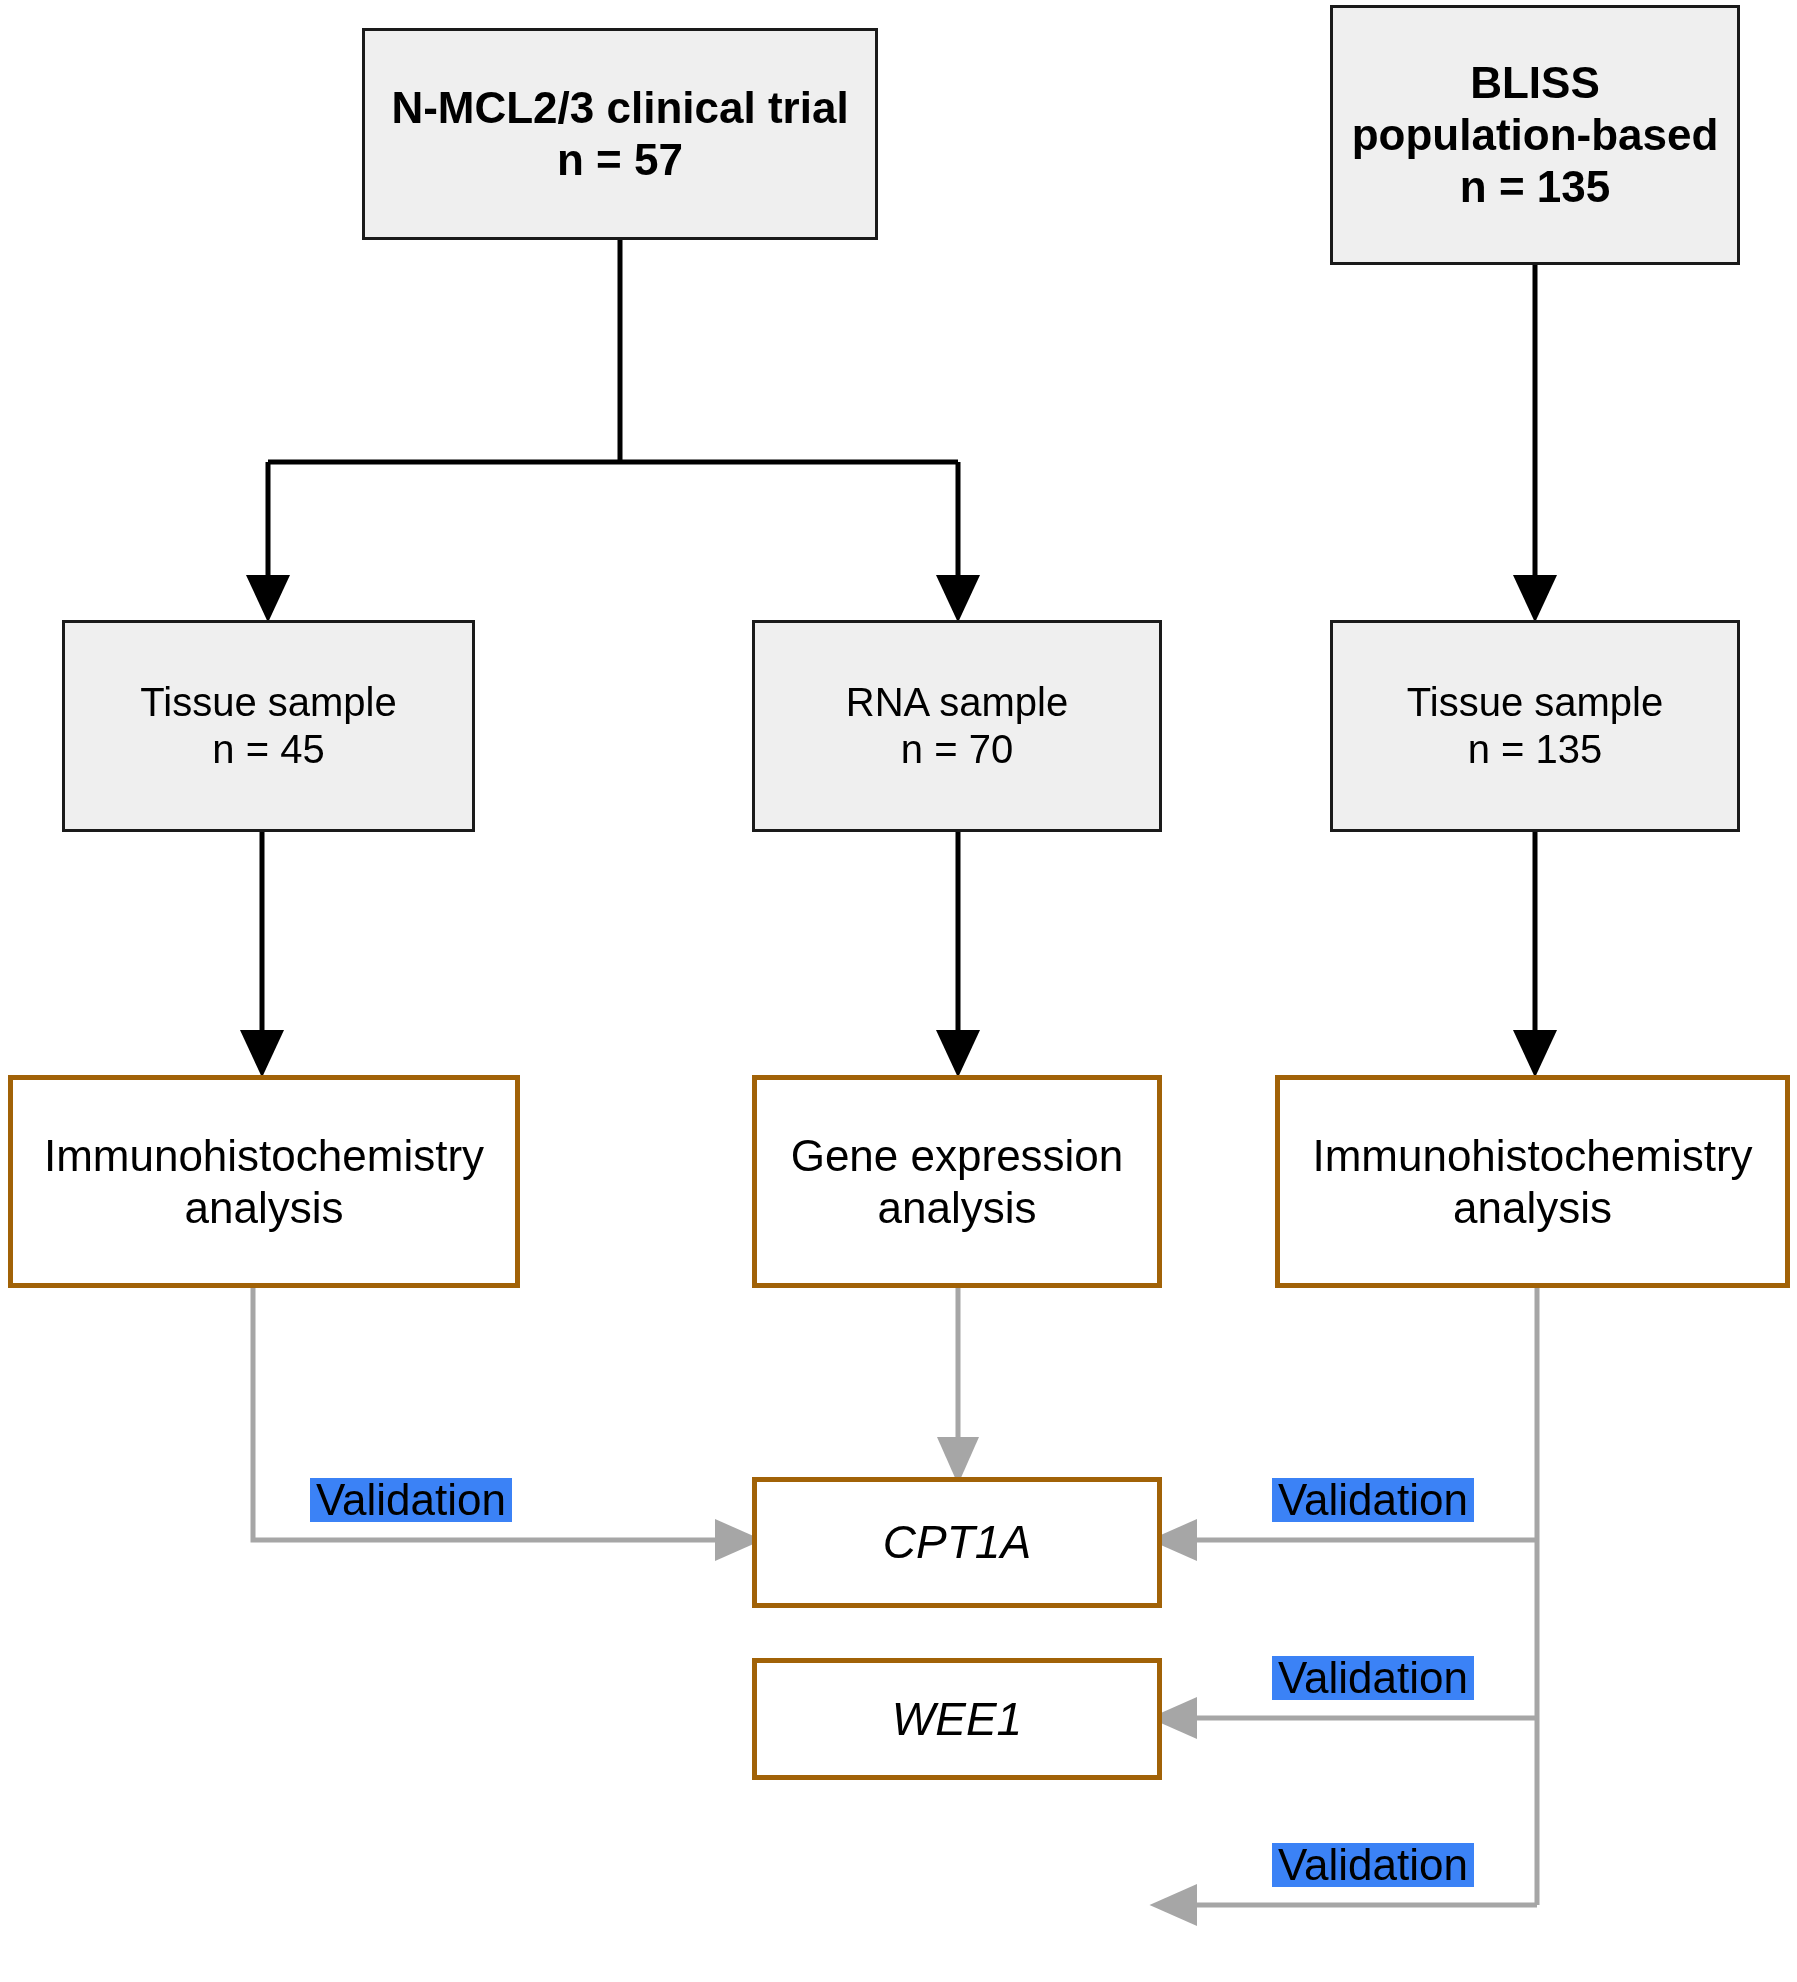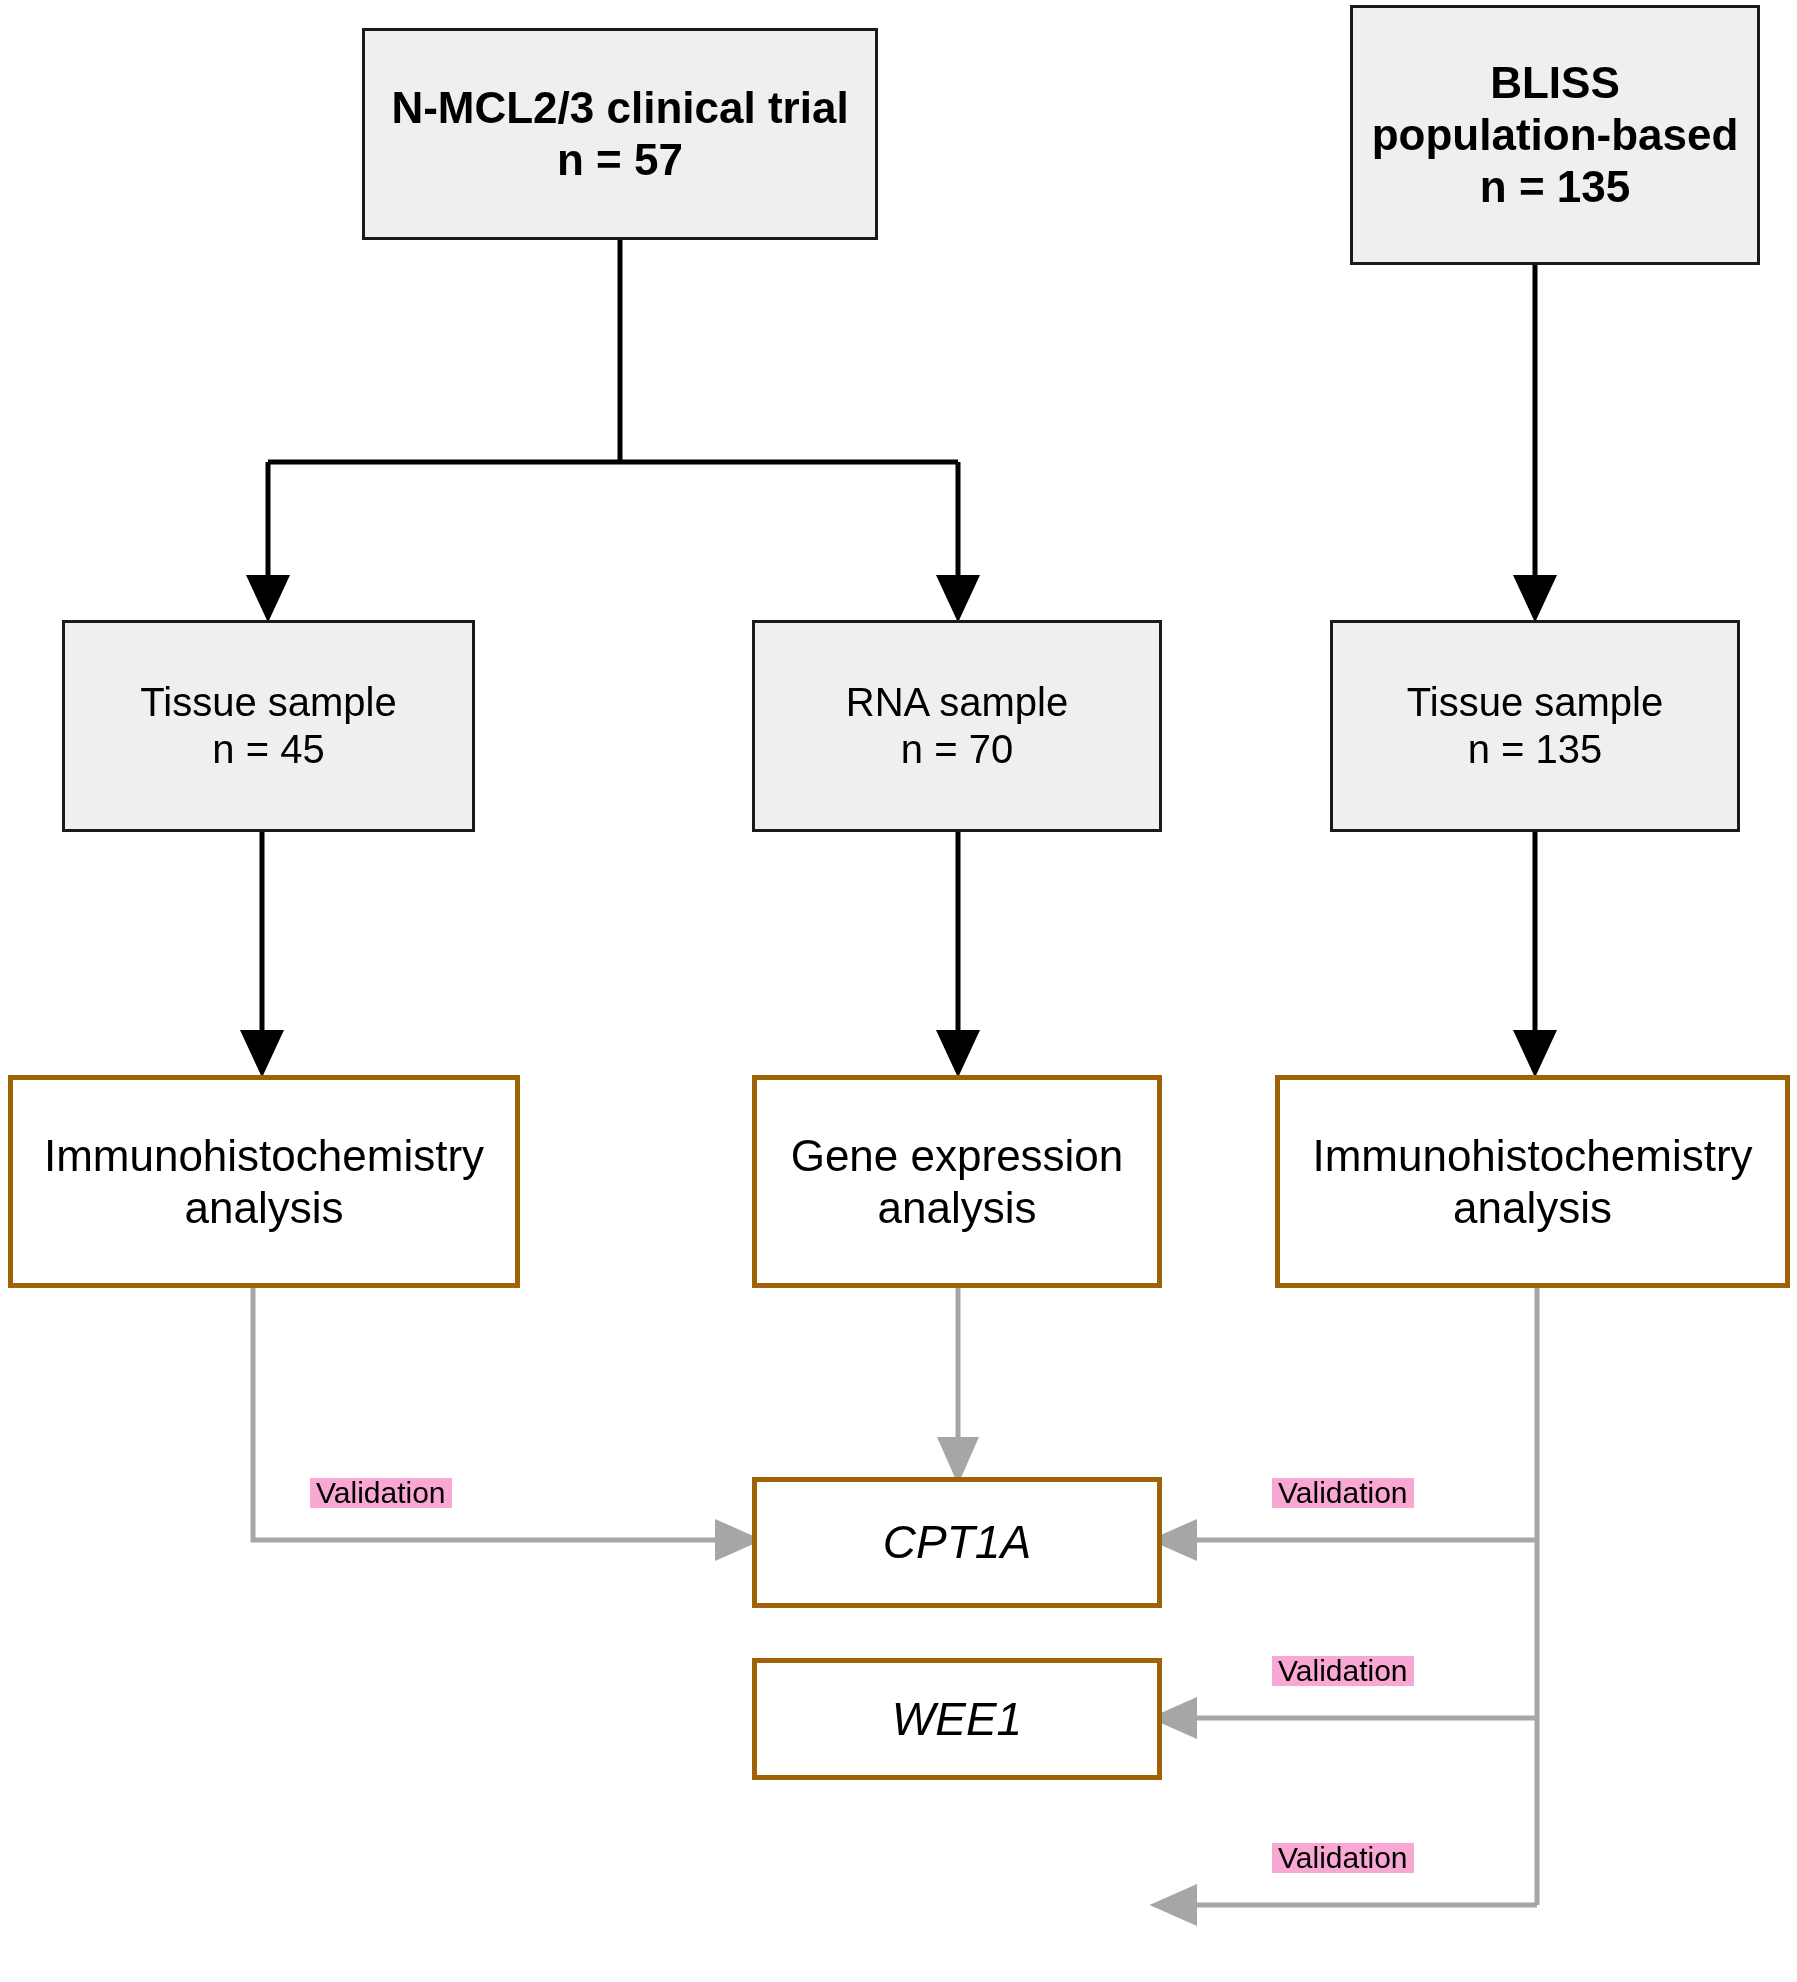--- a/index.html
+++ b/index.html
@@ -68,24 +68,24 @@
   }
   .t-gene {
     font-size: 46px;
     font-style: italic;
     font-weight: normal;
     color: #000000;
     justify-content: center;
   }
   .edge-label {
     position: absolute;
-    font-size: 30px;
+    font-size: 44px;
     color: #000000;
     white-space: nowrap;
-    background: #f9a8d4;
+    background: #3b82f6;
     padding: 0 6px;
     line-height: 1;
     text-align: center;
   }
 </style>
 </head>
 <body>
 
 <div id="canvas">
 
@@ -118,21 +118,21 @@
     <path d="M1537,1540 L1172,1540" stroke="#a6a6a6" stroke-width="5" fill="none" marker-end="url(#arrow-light)"></path>
     <path d="M1537,1718 L1172,1718" stroke="#a6a6a6" stroke-width="5" fill="none" marker-end="url(#arrow-light)"></path>
     <path d="M1537,1905 L1172,1905" stroke="#a6a6a6" stroke-width="5" fill="none" marker-end="url(#arrow-light)"></path>
   </svg>
 
   <div class="node solid t-source" style="left:362px; top:28px; width:516px; height:212px;">
     <span class="line">N-MCL2/3 clinical trial</span>
     <span class="line">n = 57</span>
   </div>
 
-  <div class="node solid t-source" style="left:1330px; top:5px; width:410px; height:260px;margin-left:20px;">
+  <div class="node solid t-source" style="left:1330px; top:5px; width:410px; height:260px;">
     <span class="line">BLISS</span>
     <span class="line">population-based</span>
     <span class="line">n = 135</span>
   </div>
 
   <div class="node solid t-sample" style="left:62px; top:620px; width:413px; height:212px;">
     <span class="line">Tissue sample</span>
     <span class="line">n = 45</span>
   </div>
 

